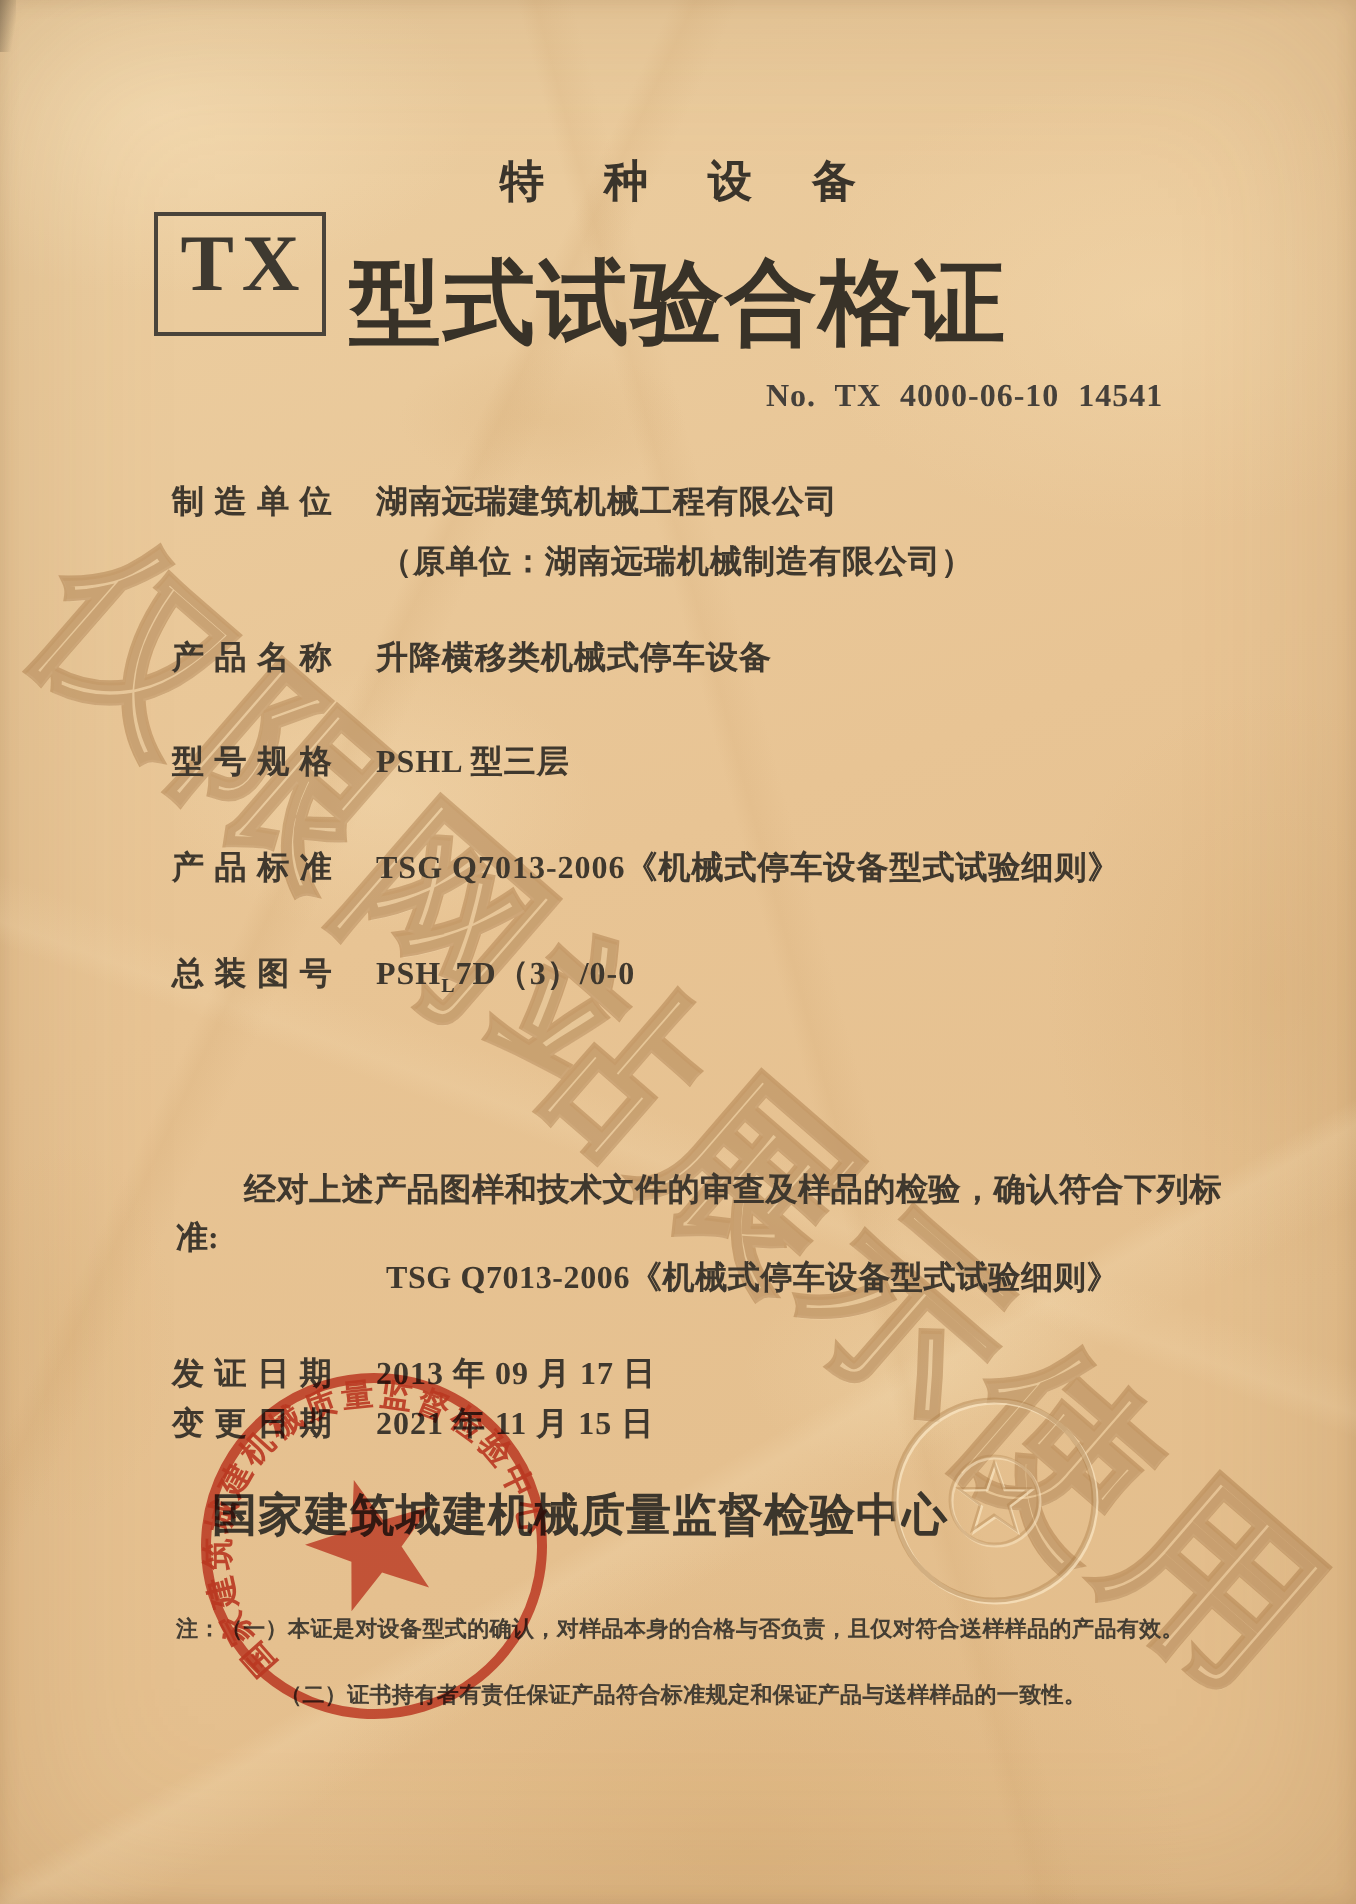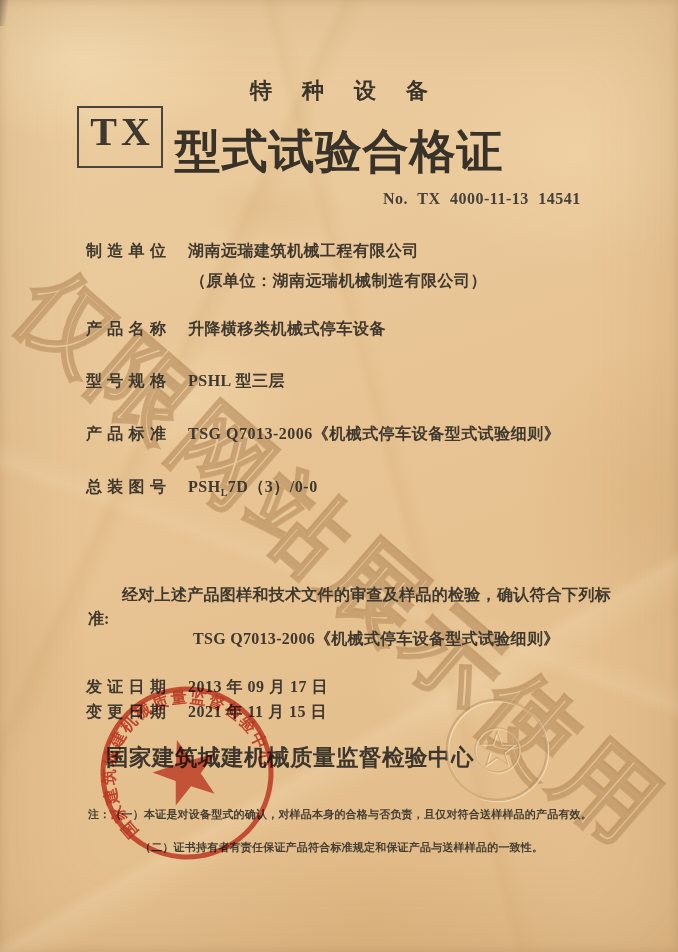--- a/index.html
+++ b/index.html
@@ -97,21 +97,21 @@
 
   <div class="corner-smudge"></div>
 
   <div class="watermark">仅限网站展示使用</div>
 
   <div class="badge-box">
     <span>TX</span>
   </div>
   <div class="supertitle">特种设备</div>
   <div class="main-title">型式试验合格证</div>
-  <div class="cert-no">No. TX 4000-11-13 14541</div>
+  <div class="cert-no">No. TX 4000-06-10 14541</div>
 
   <div class="row" style="top:241px">
     <span class="lbl">制造单位</span>
     <span class="val">湖南远瑞建筑机械工程有限公司</span>
   </div>
   <div class="former-line" style="top:271px">（原单位：湖南远瑞机械制造有限公司）</div>
 
   <div class="row" style="top:319px">
     <span class="lbl">产品名称</span>
     <span class="val">升降横移类机械式停车设备</span>

